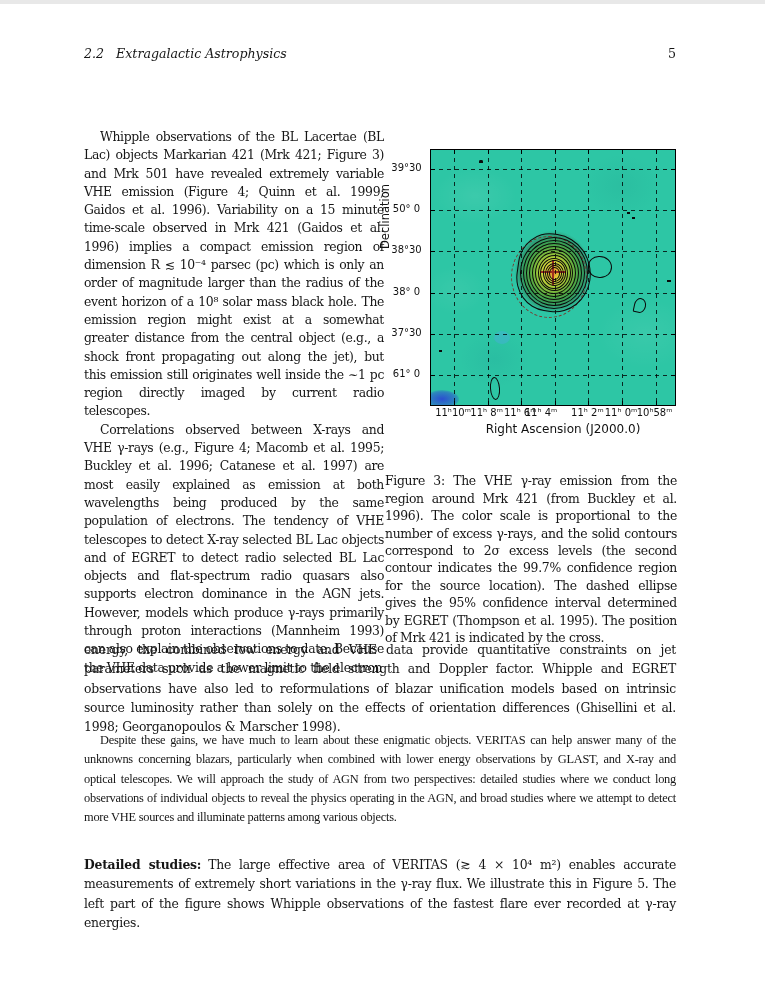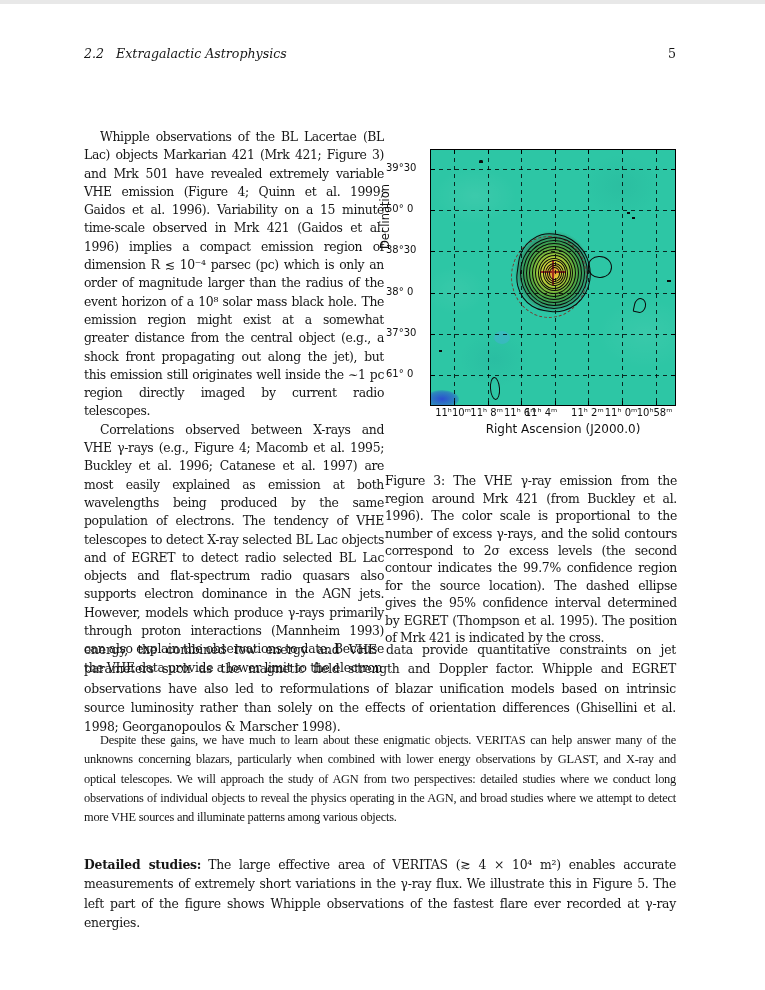--- a/index.html
+++ b/index.html
@@ -44,21 +44,21 @@
     background:repeating-linear-gradient(to right, rgba(0,0,0,0.8) 0 4px, transparent 4px 8px);}
   .tick{position:absolute;background:#000;}
   .ring{position:absolute;border:1px solid #0a0a0a;border-radius:50%;}
   .ring-irregular{position:absolute;border:1px solid #0a0a0a;border-radius:46% 58% 52% 48%;transform:rotate(8deg);}
   .egret{position:absolute;left:80px;top:86px;width:74px;height:80px;
     border:1.6px dashed #7A3A30;border-radius:50%;}
   .cross-h{position:absolute;left:110px;top:121px;width:25px;height:2.4px;background:#9E2D1E;}
   .cross-v{position:absolute;left:121px;top:110px;width:2.4px;height:25px;background:#9E2D1E;}
   .feat{position:absolute;}
   .feat-outline{border:1.4px solid #0a0a0a;border-radius:50%;background:transparent;}
-  .dec-label{position:absolute;left:12px;width:41px;text-align:left;font-size:10px;color:#111;}
+  .dec-label{position:absolute;left:12px;width:41px;text-align:center;font-size:10px;color:#111;}
   .ra-label{position:absolute;top:266px;transform:translateX(-50%);font-size:10px;color:#111;white-space:nowrap;}
   .x-axis-label{position:absolute;top:281px;left:189px;transform:translateX(-50%);font-size:12px;color:#111;white-space:nowrap;}
   .y-axis-label{position:absolute;left:4px;top:108px;transform:rotate(-90deg);transform-origin:0 0;font-size:11.5px;color:#111;white-space:nowrap;}
 </style>
 </head>
 <body>
 
 <div class="page">
 
   <div class="running-head">2.2   Extragalactic Astrophysics</div>

